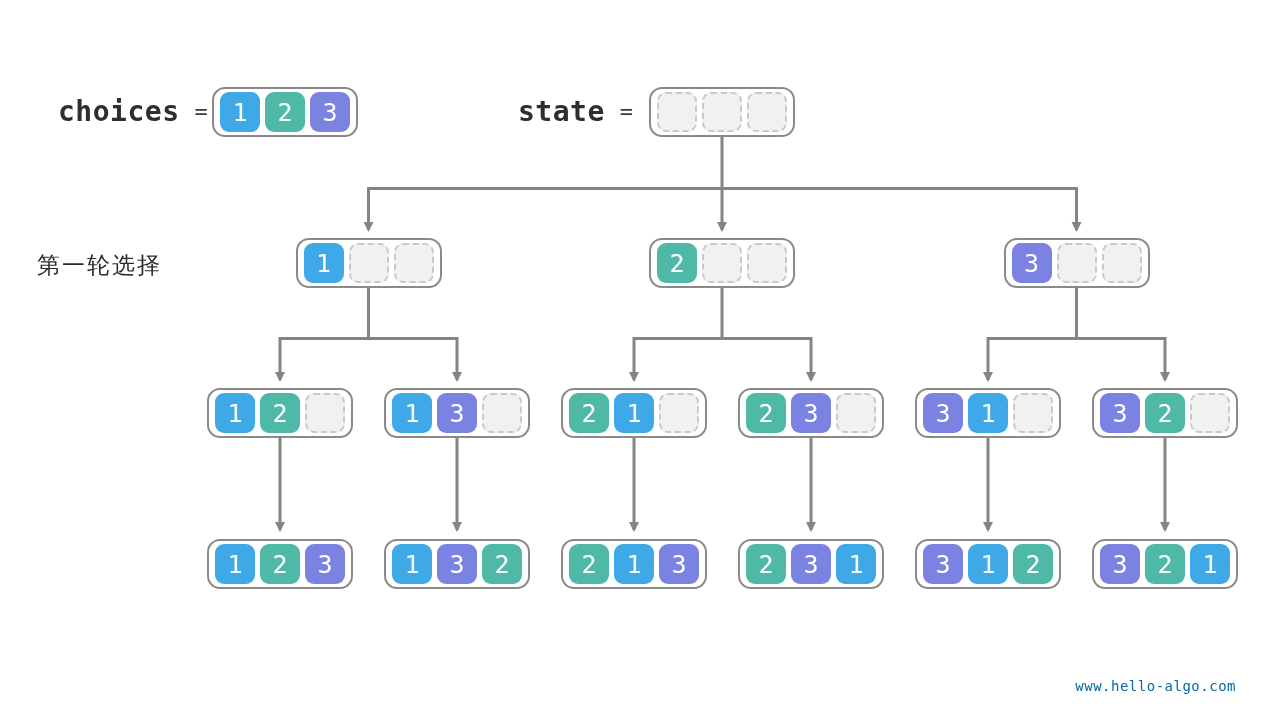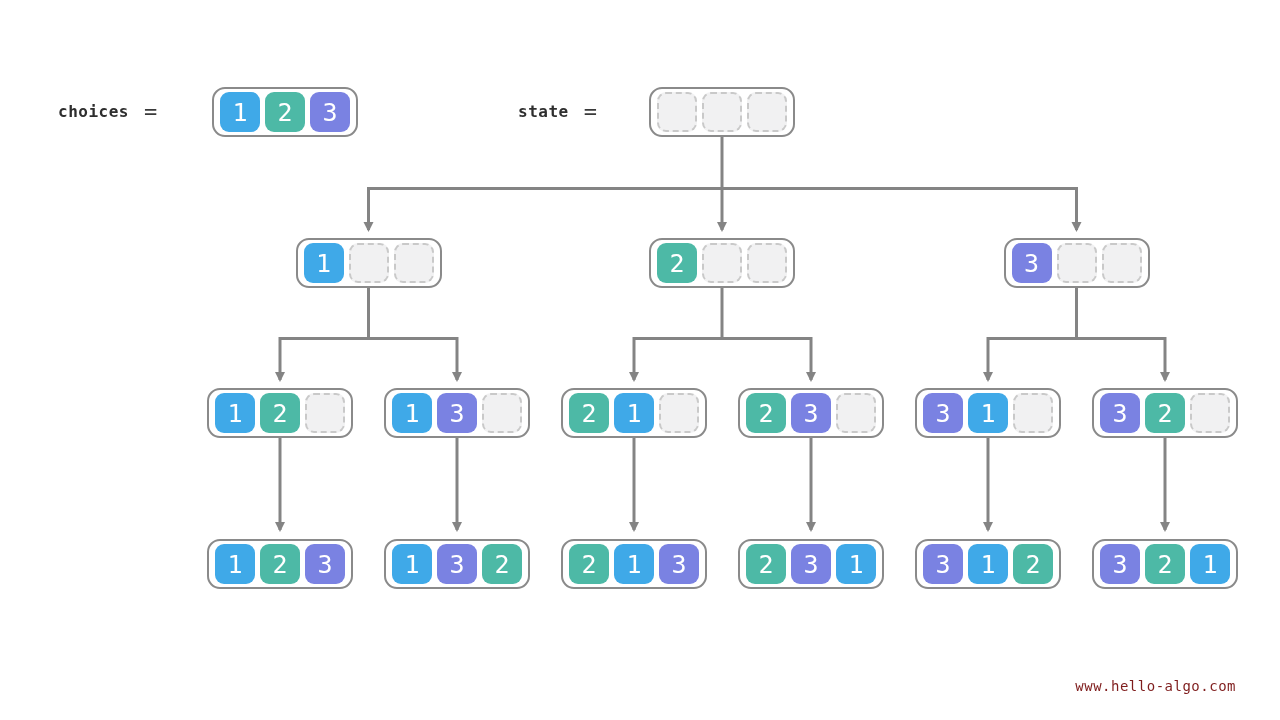--- a/index.html
+++ b/index.html
@@ -7,21 +7,21 @@
   .canvas {
     position:relative; width:1280px; height:720px; background:#ffffff;
     overflow:hidden;
   }
   #connectors { position:absolute; left:0; top:0; width:1280px; height:720px; }
 
   
   .hdr { position:absolute; display:flex; align-items:center; height:32px; }
   .hdr .kw {
     font-family:"DejaVu Sans Mono", monospace; font-weight:bold;
-    font-size:16px; color:#2e2e2e; letter-spacing:0.5px;
+    font-size:28px; color:#2e2e2e; letter-spacing:0.5px;
   }
   .hdr .eq {
     font-family:"DejaVu Sans Mono", monospace; font-weight:normal;
     font-size:22px; color:#3a3a3a; margin-left:15px;
   }
   .hdr-choices { left:58px; top:95px; }
   .hdr-state  { left:518px; top:95px; }
 
   
   .pbox {
@@ -41,21 +41,21 @@
     position:absolute; left:37px; font-size:23px; color:#2b2b2b;
     font-family:"Liberation Sans", sans-serif; letter-spacing:2px; white-space:nowrap;
   }
   .row-label.r1 { top:250px; }
   .row-label.r2 { top:400px; }
   .row-label.r3 { top:551px; }
 
   .watermark {
     position:absolute; right:44px; bottom:26px;
     font-family:"DejaVu Sans Mono", monospace; font-size:14px;
-    color:#7f1d1d; letter-spacing:0.5px;
+    color:#0369a1; letter-spacing:0.5px;
   }
 </style>
 </head>
 <body>
 
 <div class="canvas">
 
   <svg id="connectors" viewBox="0 0 1280 720" xmlns="http://www.w3.org/2000/svg">
       <defs>
         <marker id="arrow" viewBox="0 0 10 10" refX="8" refY="5" markerWidth="3.4" markerHeight="3.4" orient="auto-start-reverse">
@@ -90,20 +90,21 @@
   <div class="hdr hdr-choices">
     <span class="kw">choices</span>
     <span class="eq">=</span>
   </div>
 
   <div class="hdr hdr-state">
     <span class="kw">state</span>
     <span class="eq">=</span>
   </div>
 
+  <div class="row-label r1">第一轮选择</div>
 
   <div id="boxes-layer">
       <div class="pbox" style="left: 212px; top: 87px; border-color: rgb(138, 138, 138);">
         <div class="cell filled" style="background: rgb(63, 169, 232);">1</div>
         <div class="cell filled" style="background: rgb(77, 185, 166);">2</div>
         <div class="cell filled" style="background: rgb(122, 130, 226);">3</div>
       </div>
       <div class="pbox" style="left: 649px; top: 87px; border-color: rgb(138, 138, 138);">
         <div class="cell empty" style="background: rgb(241, 241, 242); border-color: rgb(201, 201, 201);"></div>
         <div class="cell empty" style="background: rgb(241, 241, 242); border-color: rgb(201, 201, 201);"></div>

